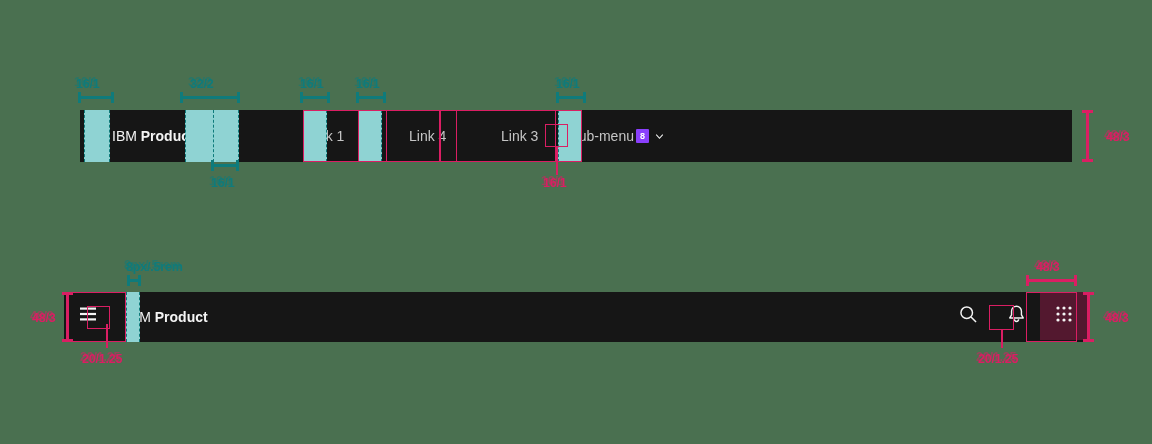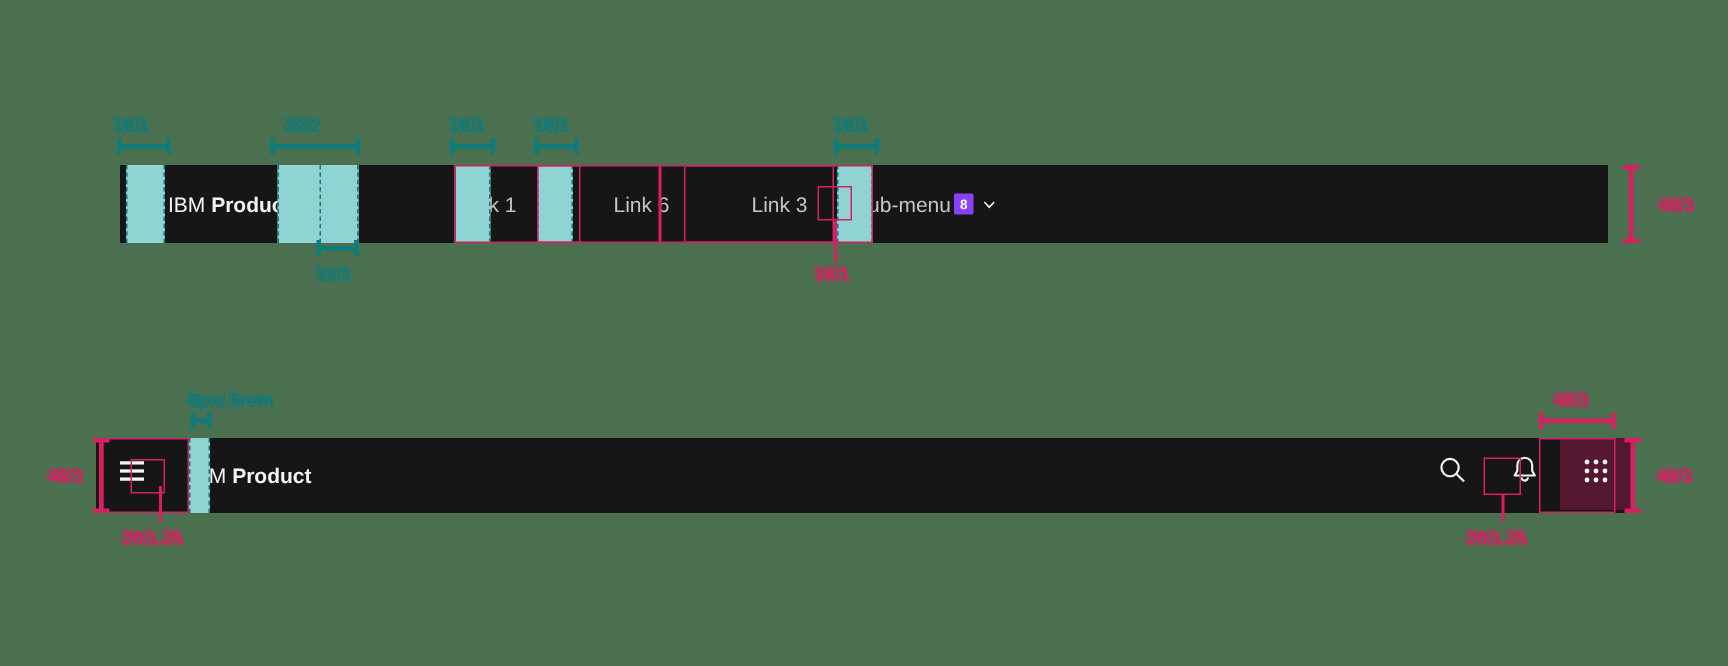--- a/index.html
+++ b/index.html
@@ -124,21 +124,21 @@
     <div style="width:54px;"></div>
 
     <div style="width:26px;"></div>
 
     <div class="navtext" style="width:72px;justify-content:center;">
       <span class="navlink">Link 1</span>
     </div>
     <div style="width:24px;"></div>
 
     <div class="navtext" style="width:52px;justify-content:center;padding:0;">
-      <span class="navlink">Link 6</span>
+      <span class="navlink">Link 4</span>
     </div>
     <div style="width:24px;"></div>
 
     <div class="navtext" style="width:84px;justify-content:center;padding:0;">
       <span class="navlink">Link 3</span>
     </div>
 
     <div class="navtext" style="width:112px;justify-content:center;padding:0;">
       <span class="navlink">Sub-menu</span>
       <span class="badge">8</span>

